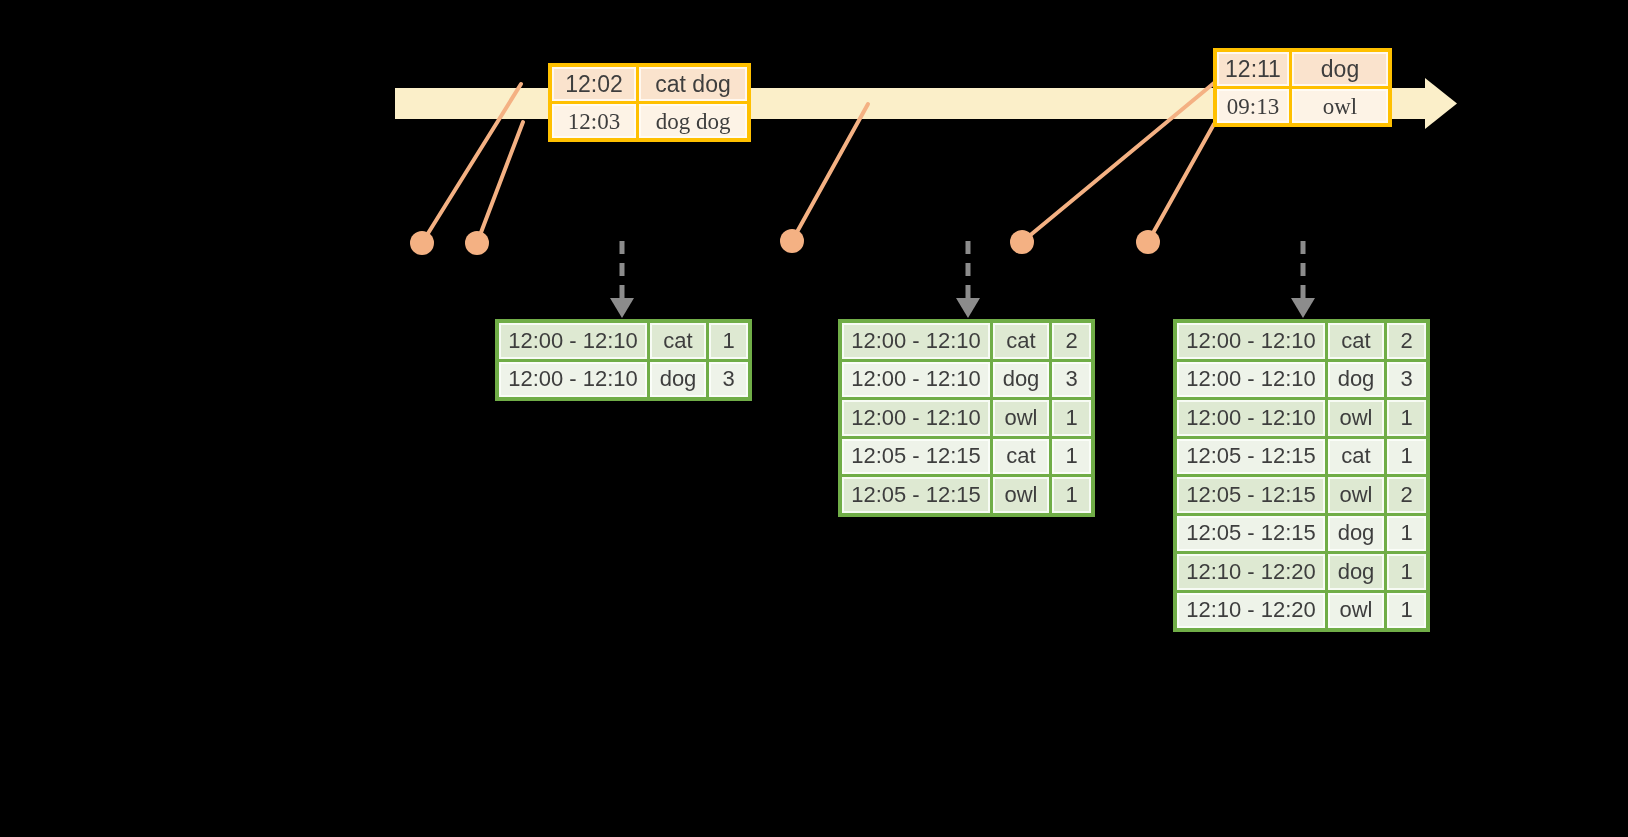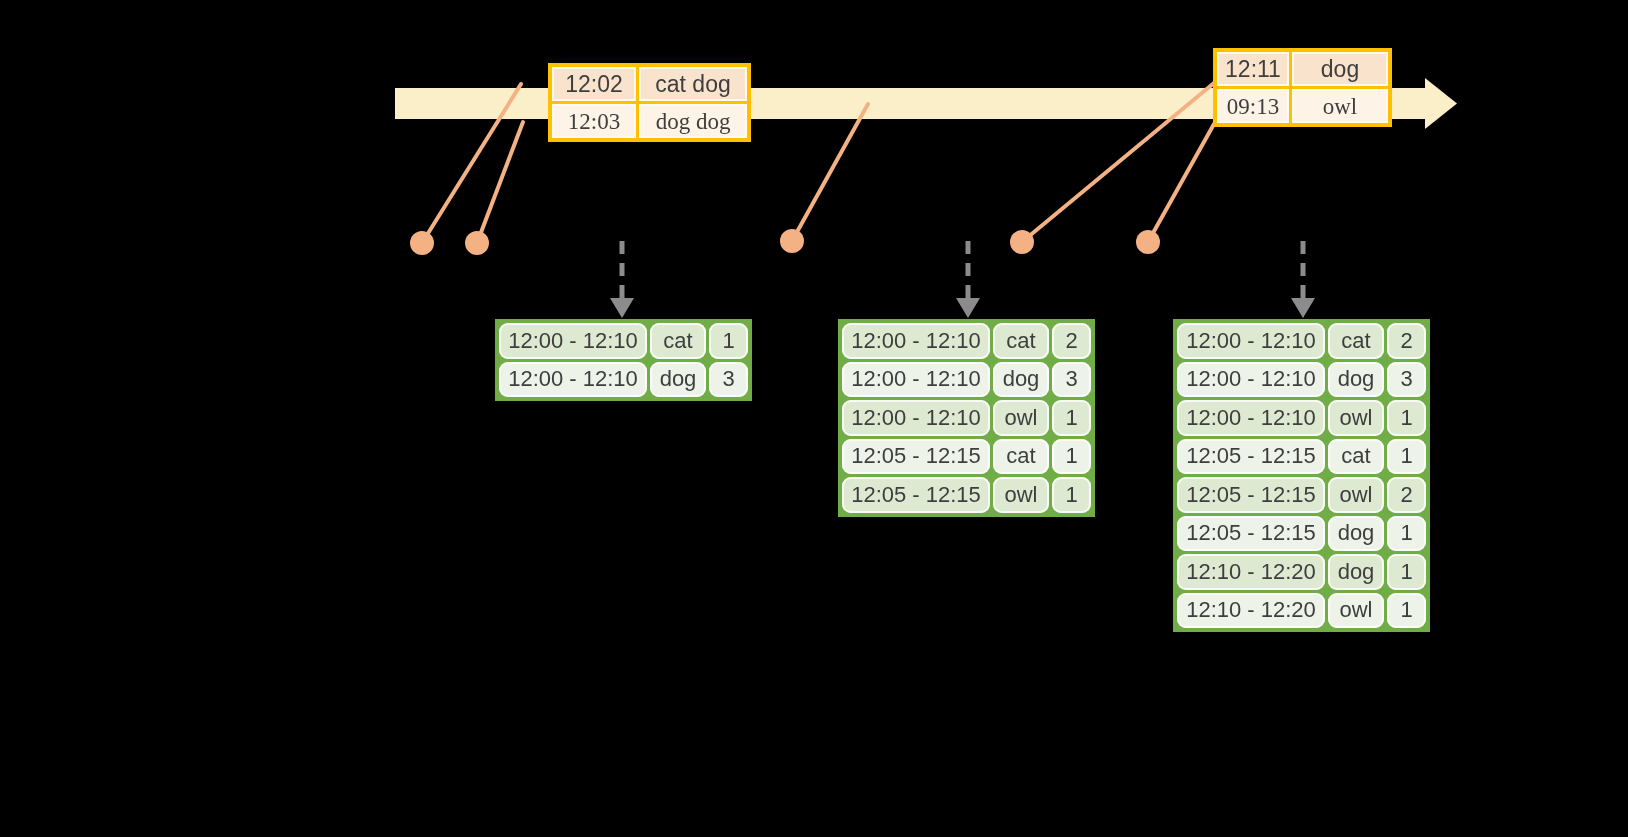--- a/index.html
+++ b/index.html
@@ -39,21 +39,20 @@
   
   .gtable{
     position:absolute;display:grid;gap:3px;padding:4px;
     grid-template-columns:148px 56px 39px;grid-auto-rows:35.5px;
     background:var(--result-border);box-sizing:border-box;
     font-size:22px;line-height:1;
   }
   .gtable .cell{
     display:flex;align-items:center;justify-content:center;
     box-shadow:inset 0 0 0 2px rgba(252,254,250,.85);
-    border-radius:9px;
   }
   .gtable .odd{background:var(--result-row-odd);}
   .gtable .even{background:var(--result-row-even);}
 </style>
 </head>
 <body>
 
 <div id="stage">
 
   <svg id="overlay" viewBox="0 0 1628 837">

